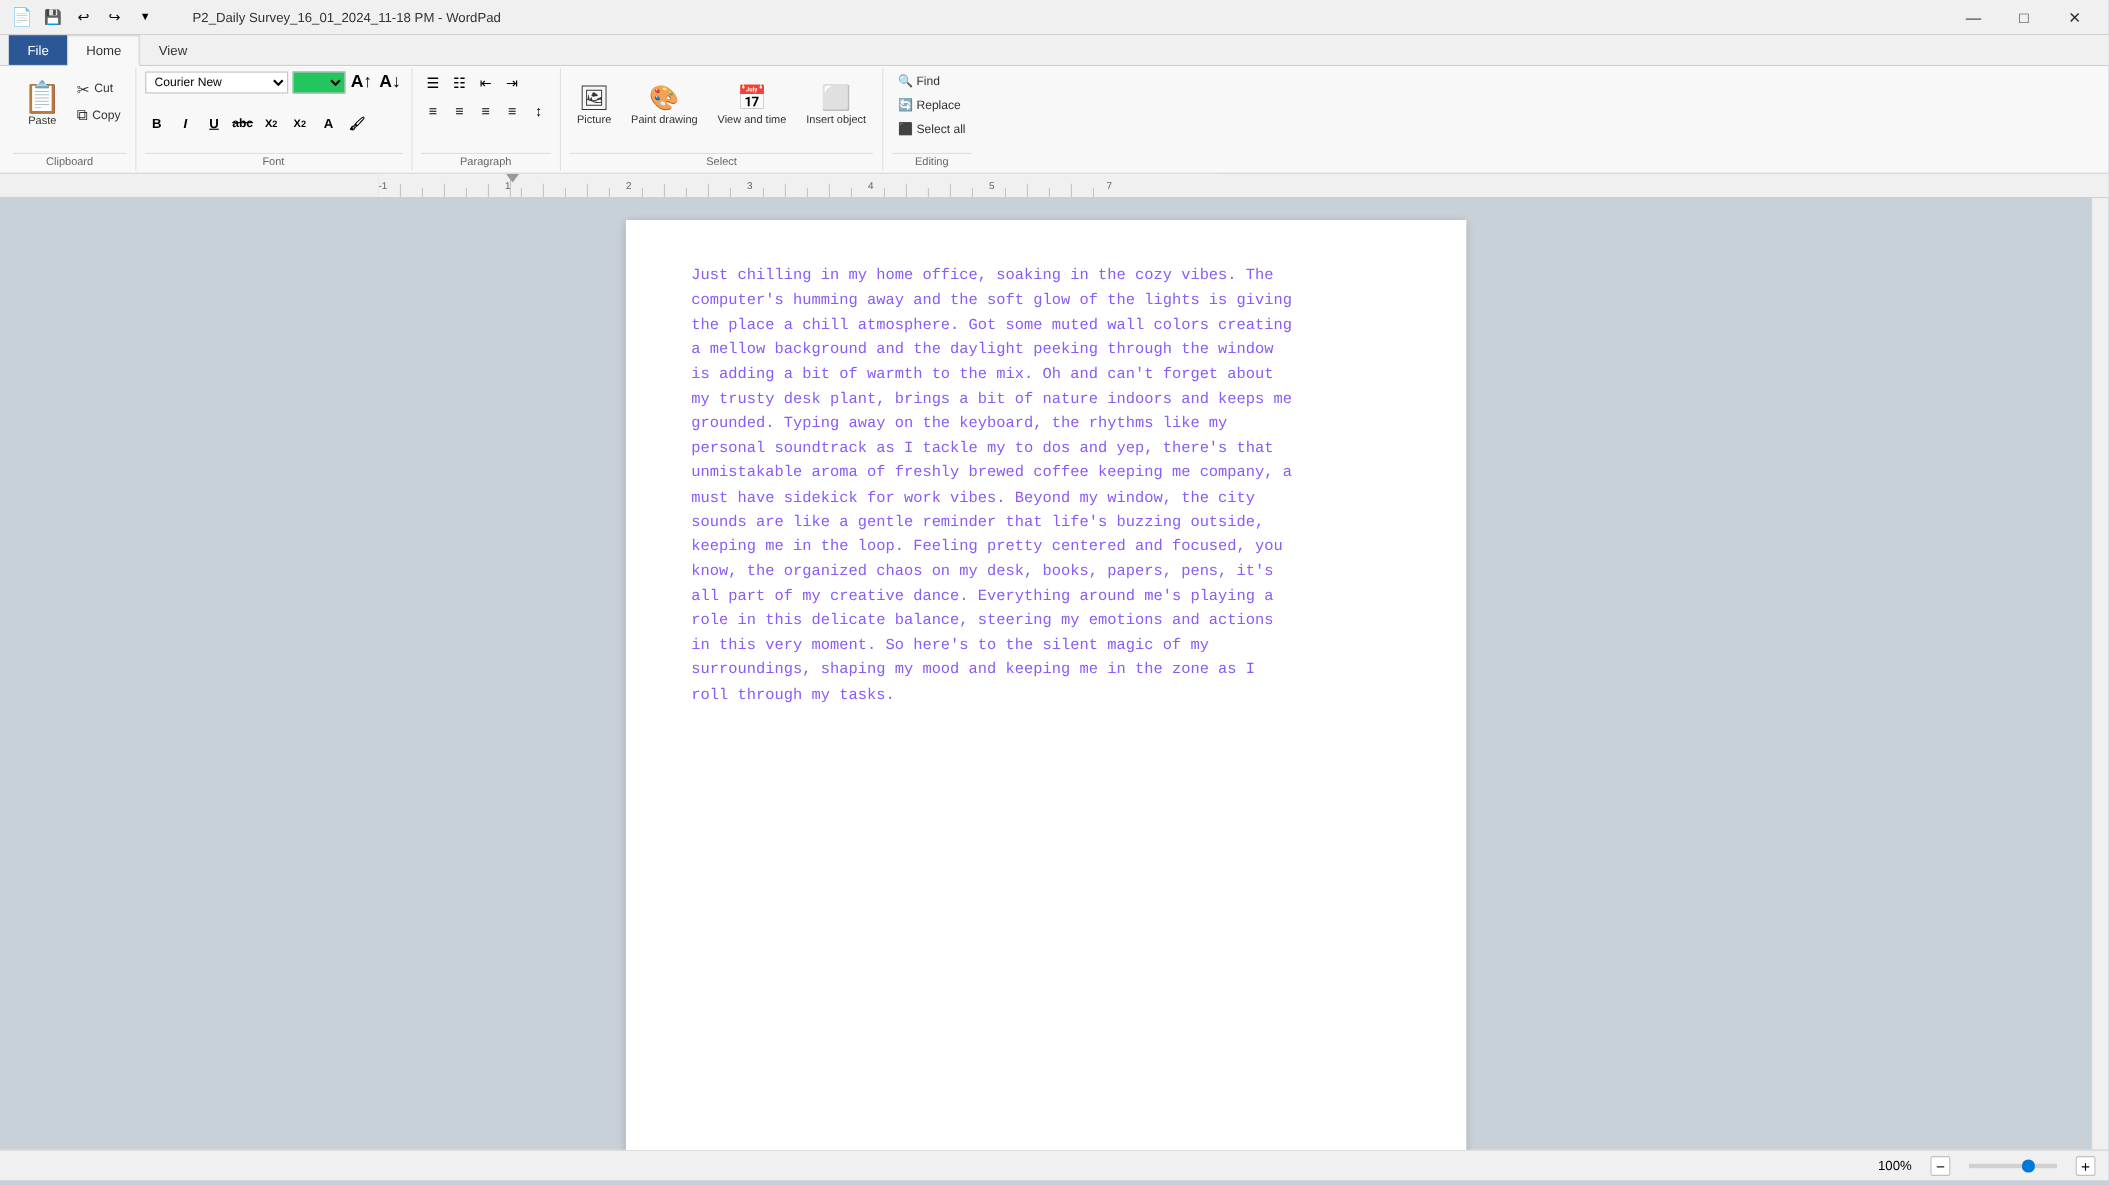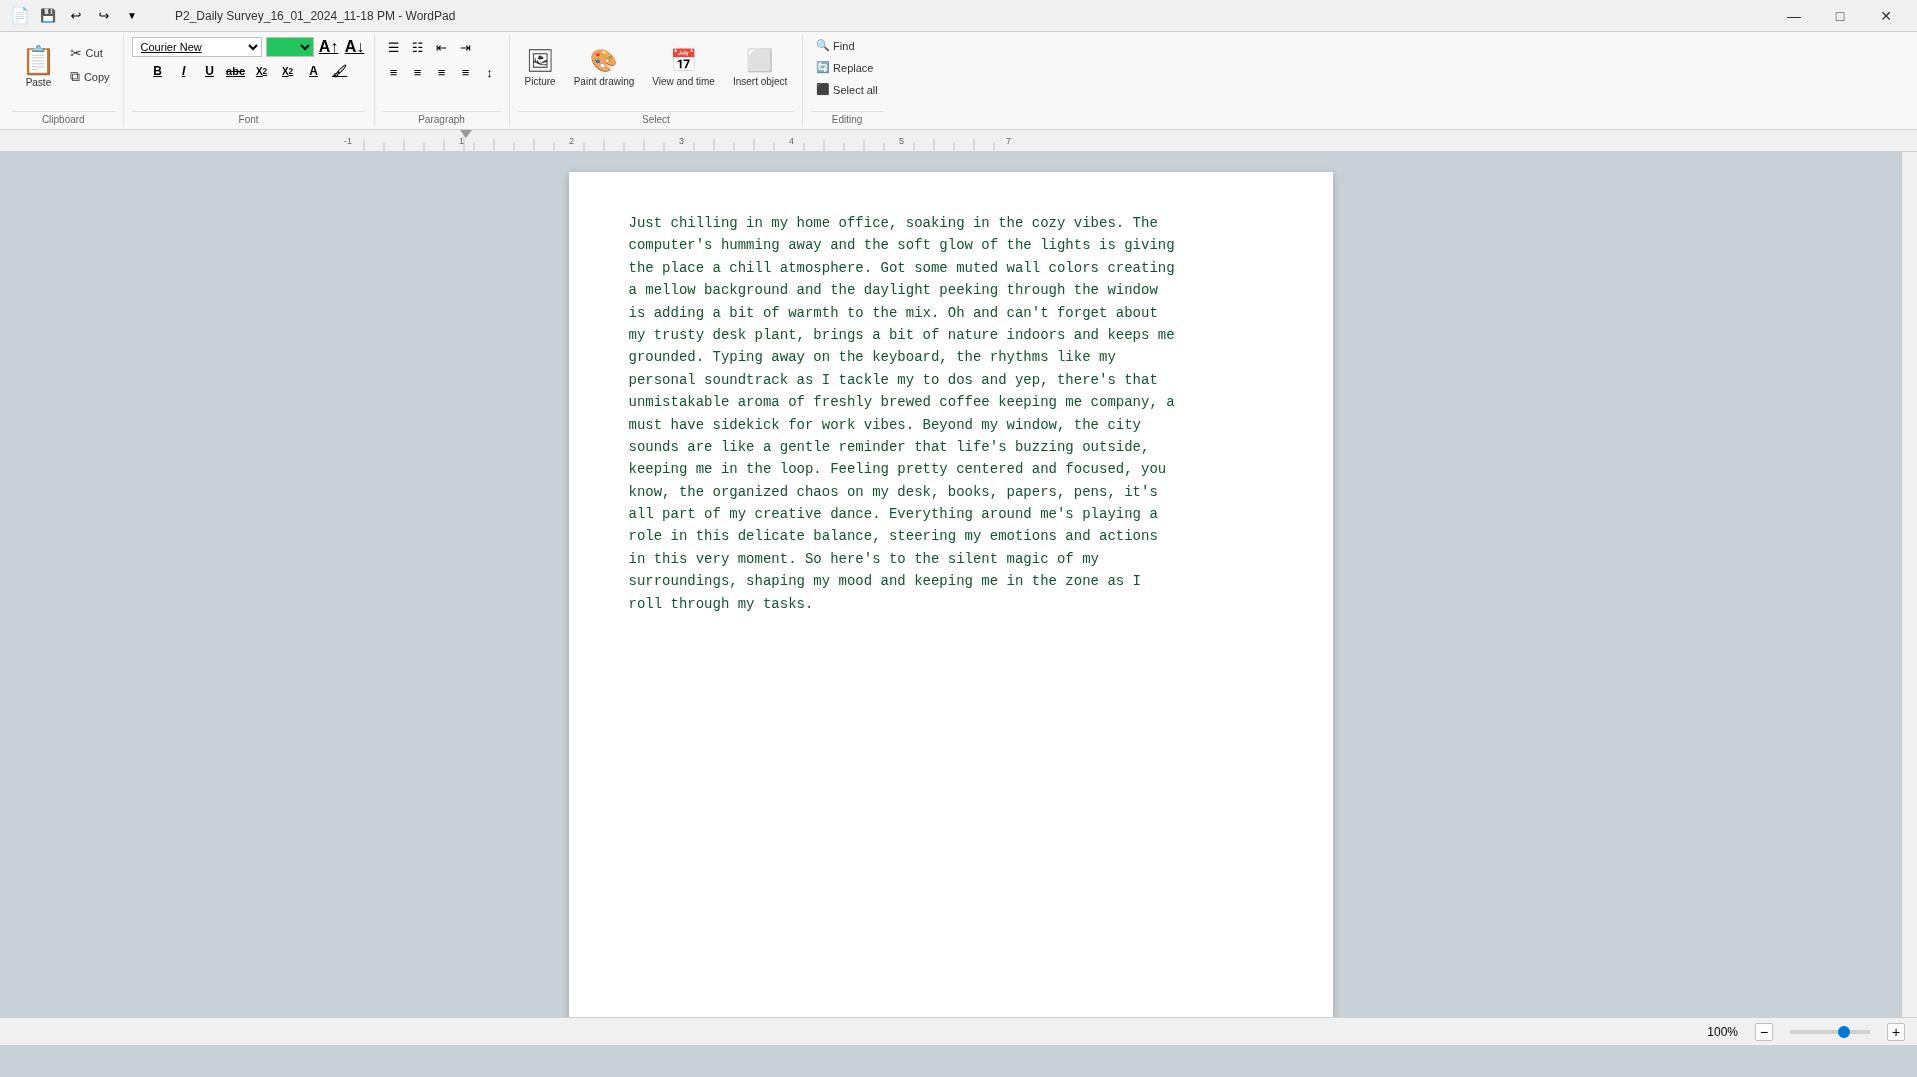--- a/index.html
+++ b/index.html
@@ -118,21 +118,21 @@
       flex: 1; display: flex; justify-content: center; padding: 20px 0;
       overflow-y: auto;
     }
     .page {
       width: 764px; min-height: 900px; background: white;
       box-shadow: 0 2px 8px rgba(0,0,0,0.2);
       padding: 40px 60px;
     }
     .page-text {
       font-family: 'Courier New', monospace;
-      font-size: 14px; line-height: 1.6; color: #14532d;
+      font-size: 14px; line-height: 1.6; color: #8b5cf6;
       white-space: pre-wrap; word-wrap: break-word;
     }
 
     
     .scroll-v {
       width: 16px; background: #f0f0f0; border-left: 1px solid #d0d0d0;
     }
 
     
     .statusbar {
@@ -195,20 +195,25 @@
     <span class="titlebar-title">P2_Daily Survey_16_01_2024_11-18 PM - WordPad</span>
   </div>
   <div class="titlebar-controls">
     <button class="titlebar-btn">—</button>
     <button class="titlebar-btn">□</button>
     <button class="titlebar-btn close">✕</button>
   </div>
 </div>
 
 <div class="ribbon">
+  <div class="ribbon-tabs">
+    <div class="ribbon-tab" style="background:#2b5797; color:white; padding: 6px 16px;">File</div>
+    <div class="ribbon-tab active">Home</div>
+    <div class="ribbon-tab">View</div>
+  </div>
 
   <div class="ribbon-content">
 
     <div class="ribbon-group">
       <div class="ribbon-group-content">
         <div class="clipboard-group">
           <div class="paste-btn">
             <span class="paste-btn-icon">📋</span>
             <span>Paste</span>
           </div>
@@ -221,21 +226,21 @@
               <span class="ribbon-btn-small-icon">⧉</span>
               <span>Copy</span>
             </div>
           </div>
         </div>
       </div>
       <div class="ribbon-group-label">Clipboard</div>
     </div>
 
     <div class="ribbon-group">
-      <div class="ribbon-group-content" style="flex-direction: column; align-items: center; gap: 0; text-decoration: underline;">
+      <div class="ribbon-group-content" style="flex-direction: column; align-items: flex-start; gap: 13px;">
         <div class="font-group-top">
           <select class="font-selector">
             <option>Courier New</option>
           </select>
           <select class="font-size-selector">
             <option>11</option>
           </select>
           <div class="fmt-btn size-btn" title="Grow Font">A↑</div>
           <div class="fmt-btn size-btn" title="Shrink Font">A↓</div>
         </div>

